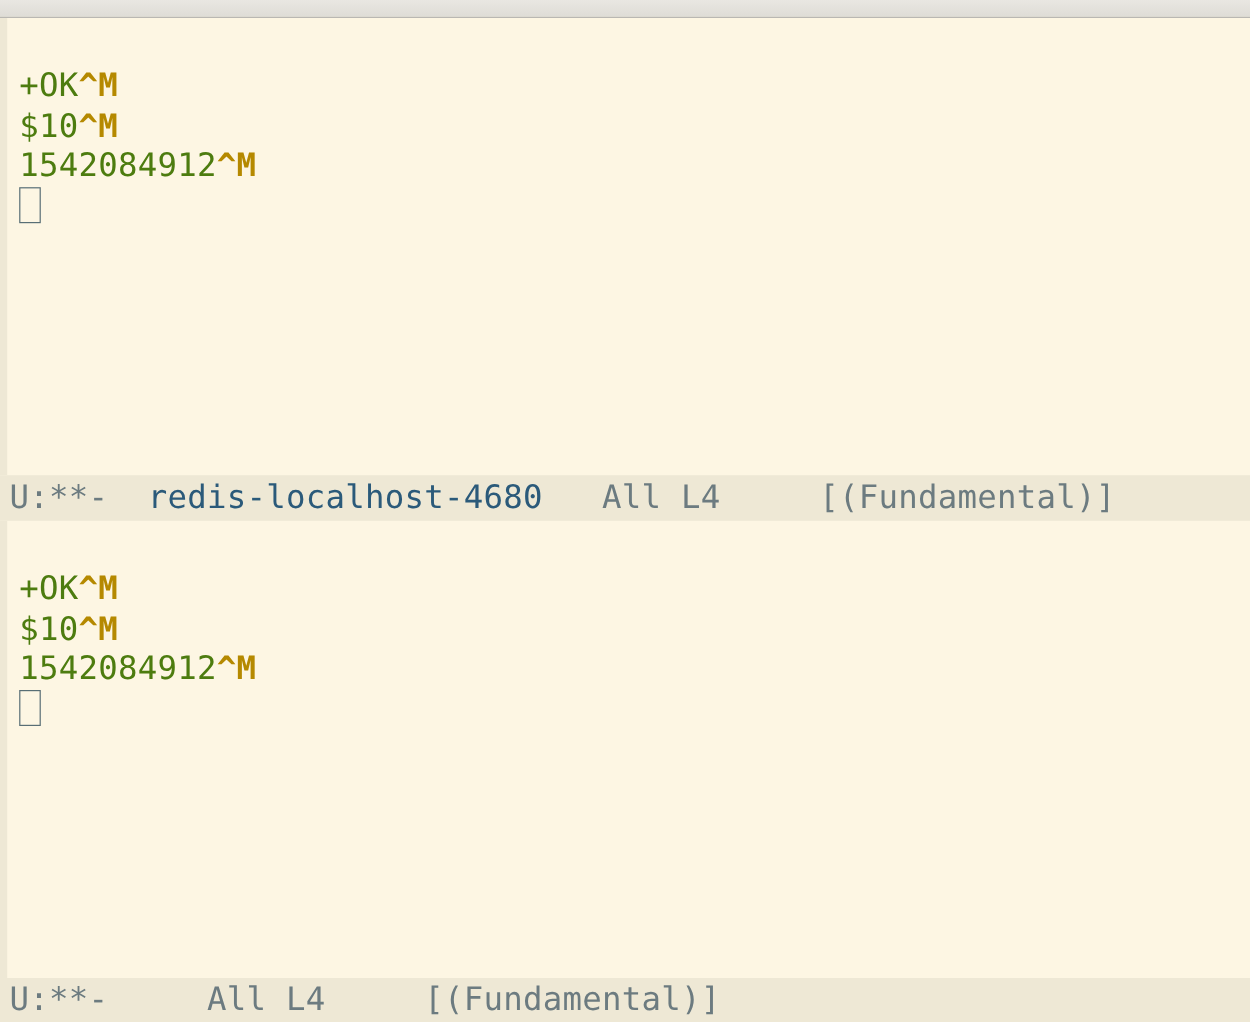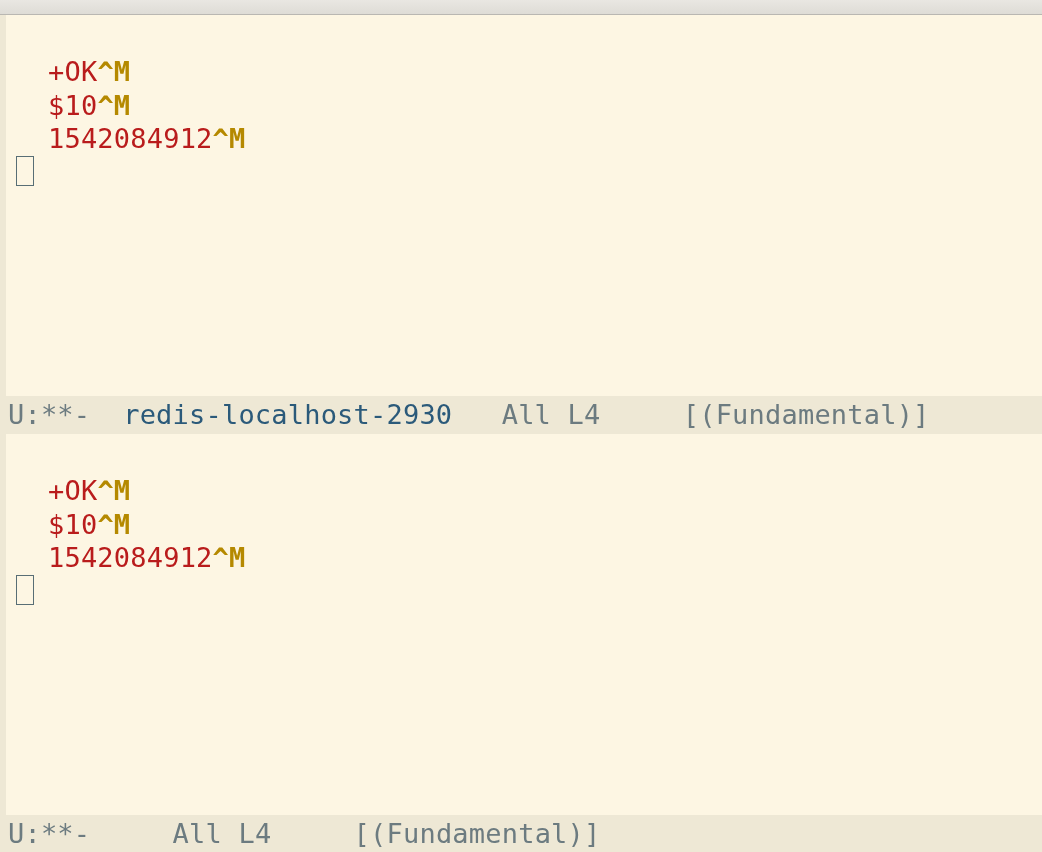--- a/index.html
+++ b/index.html
@@ -44,22 +44,21 @@
     bottom: 0;
     width: 6px;
     background: #eee8d5;
   }
   .content {
     margin-left: 6px;
     white-space: pre;
     color: #2b5a7a;
   }
   .content .token {
-    color: #b91c1c;
-    margin-left: 32px;
+    color: #4d7c0f;
   }
   .content .ctrl {
     color: #b58900;
     font-weight: 600;
   }
   .cursor-box {
     display: inline-block;
     width: 0.58em;
     height: 1.05em;
     border: 1.5px solid #586e75;
@@ -92,21 +91,21 @@
   <div class="pane">
     <div class="buffer">
       <div class="fringe"></div>
       <div class="content">
 <span class="token">+OK</span><span class="ctrl">^M</span>
 <span class="token">$10</span><span class="ctrl">^M</span>
 <span class="token">1542084912</span><span class="ctrl">^M</span>
 <span class="cursor-box"></span>
       </div>
     </div>
-    <div class="modeline"><span class="dim"><span>U:**-</span>  </span><span class="buffer-name">redis-localhost-2930</span><span class="dim">   <span>All</span> <span>L4</span>     [<span>(Fundamental)</span>]</span></div>
+    <div class="modeline"><span class="dim"><span>U:**-</span>  </span><span class="buffer-name">redis-localhost-4680</span><span class="dim">   <span>All</span> <span>L4</span>     [<span>(Fundamental)</span>]</span></div>
   </div>
 
   <div class="pane">
     <div class="buffer">
       <div class="fringe"></div>
       <div class="content">
 <span class="token">+OK</span><span class="ctrl">^M</span>
 <span class="token">$10</span><span class="ctrl">^M</span>
 <span class="token">1542084912</span><span class="ctrl">^M</span>
 <span class="cursor-box"></span>

